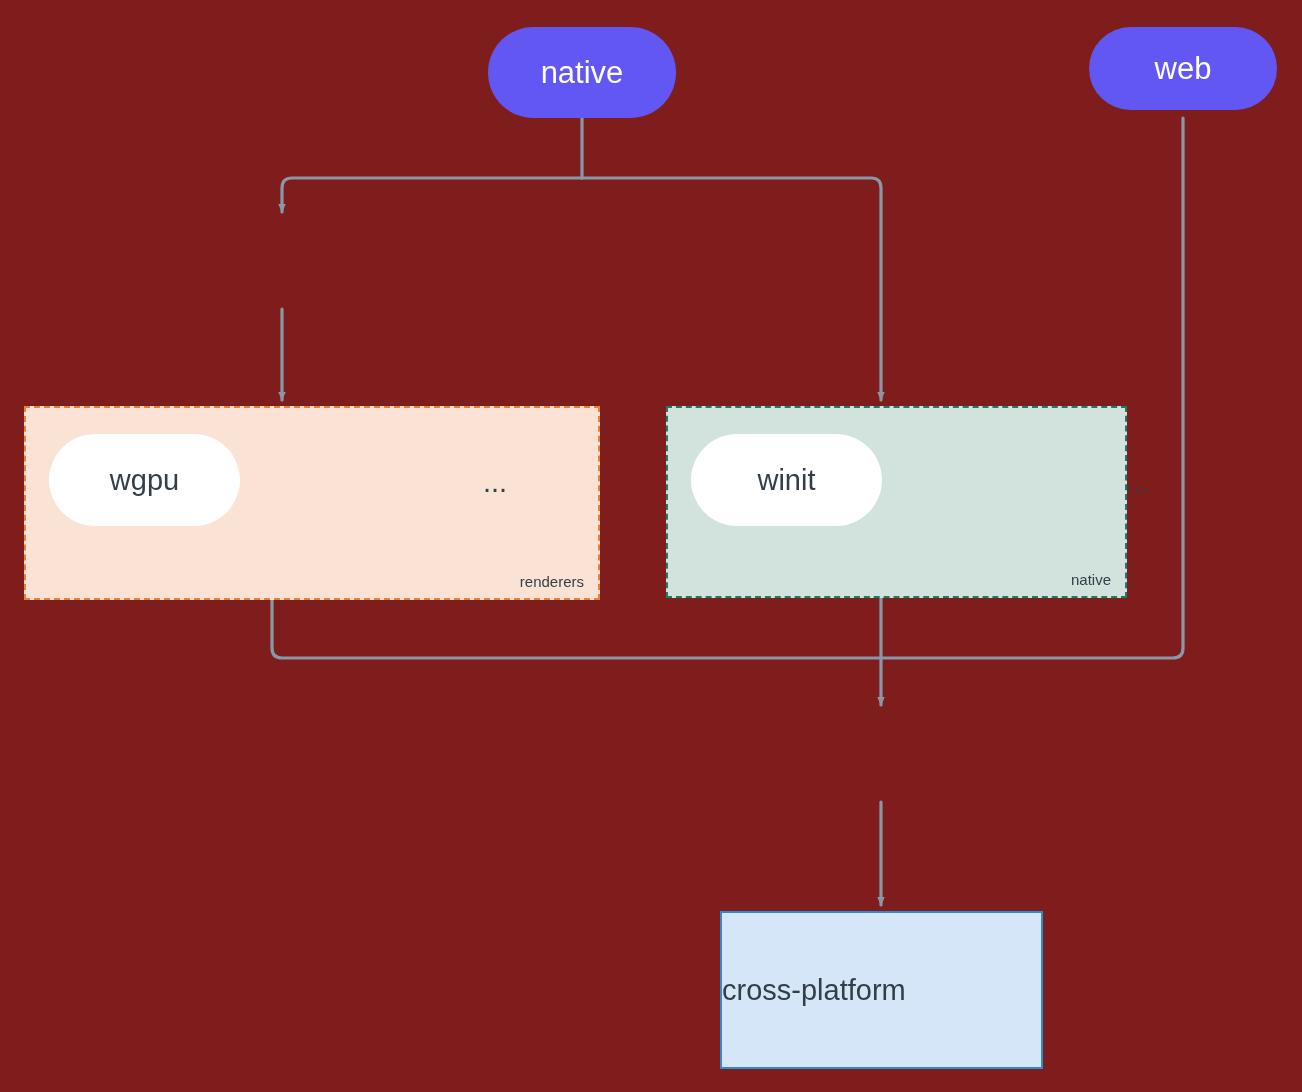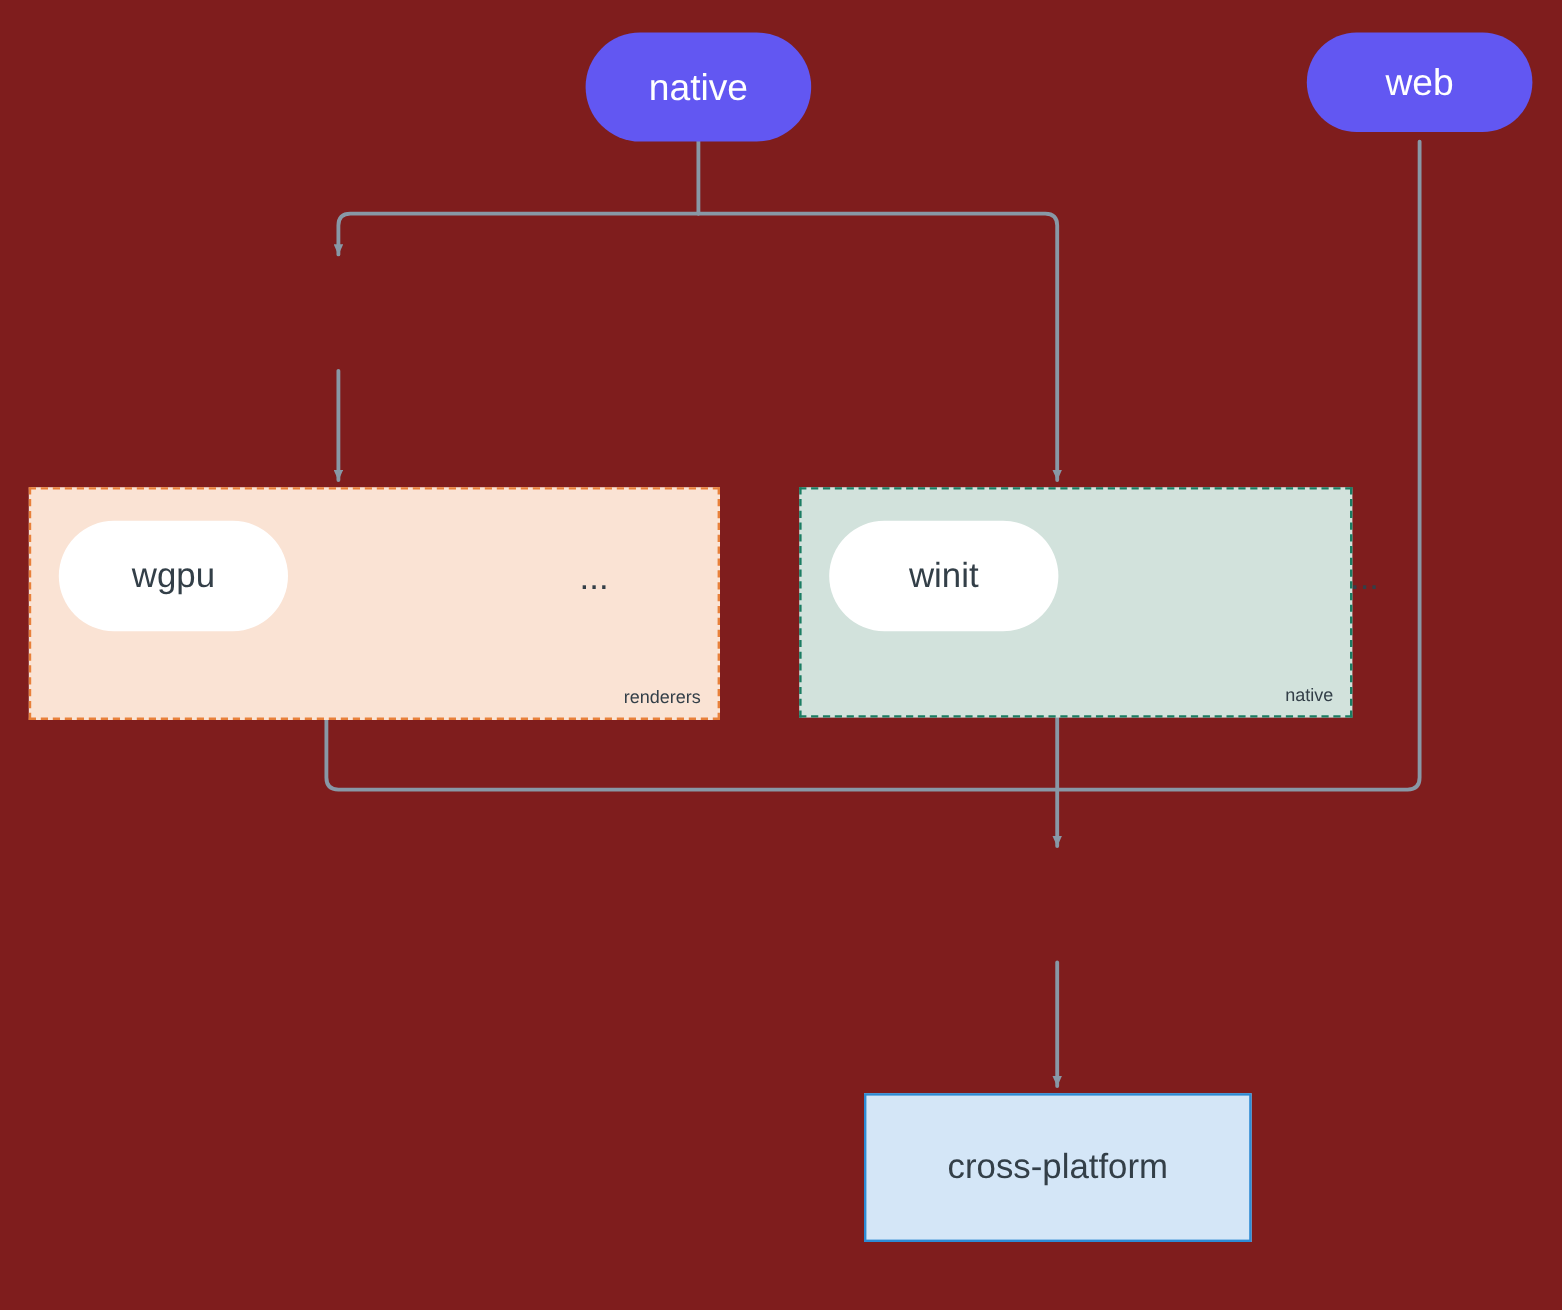--- a/index.html
+++ b/index.html
@@ -92,27 +92,26 @@
     position: absolute;
     color: #333F48;
     font-size: 29px;
     white-space: pre;
   }
 
   
   .node-app {
     position: absolute;
     left: 720px;  top: 911px;
-    width: 323px; height: 124px;
+    width: 323px; height: 158px;
     box-sizing: border-box;
     background: #D4E6F7;
     border: 2px solid #2D8BD4;
     display: flex;
     align-items: center;
-    justify-content: center;
     text-align: center;
     color: #333F48;
     font-size: 29px;
     line-height: 1.62;
   }
 </style>
 </head>
 <body>
 
 <div id="diagram-root">

